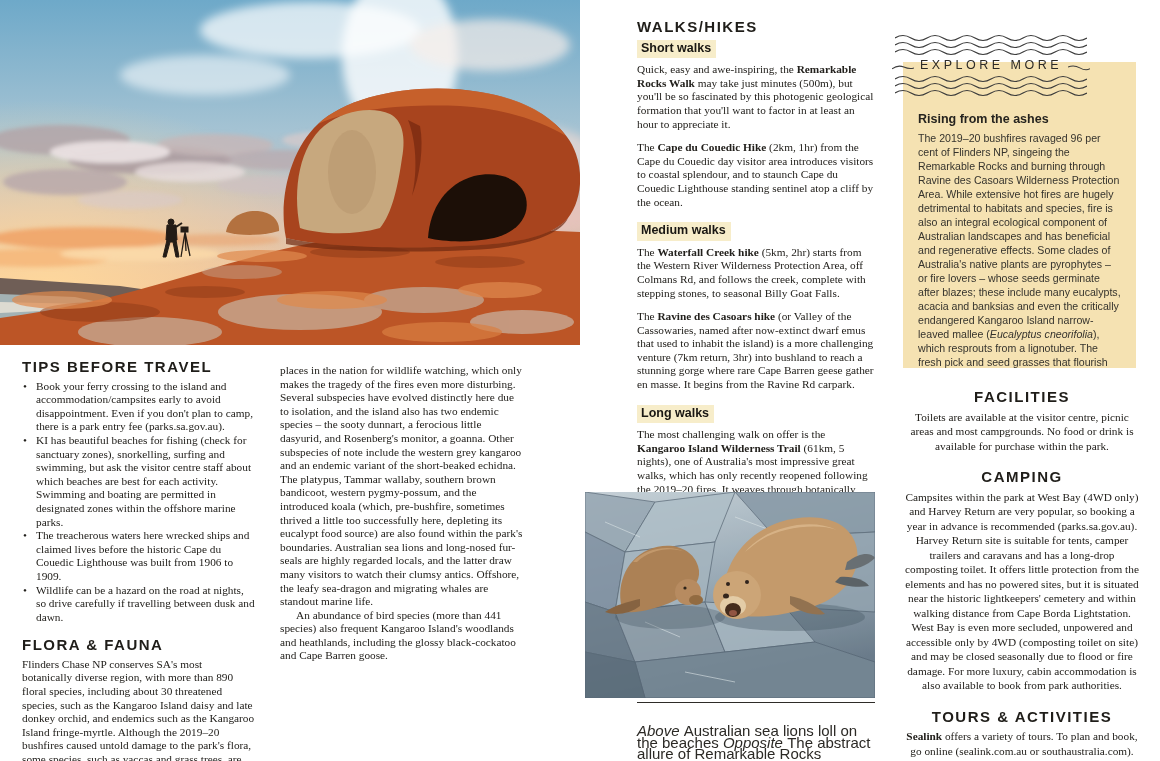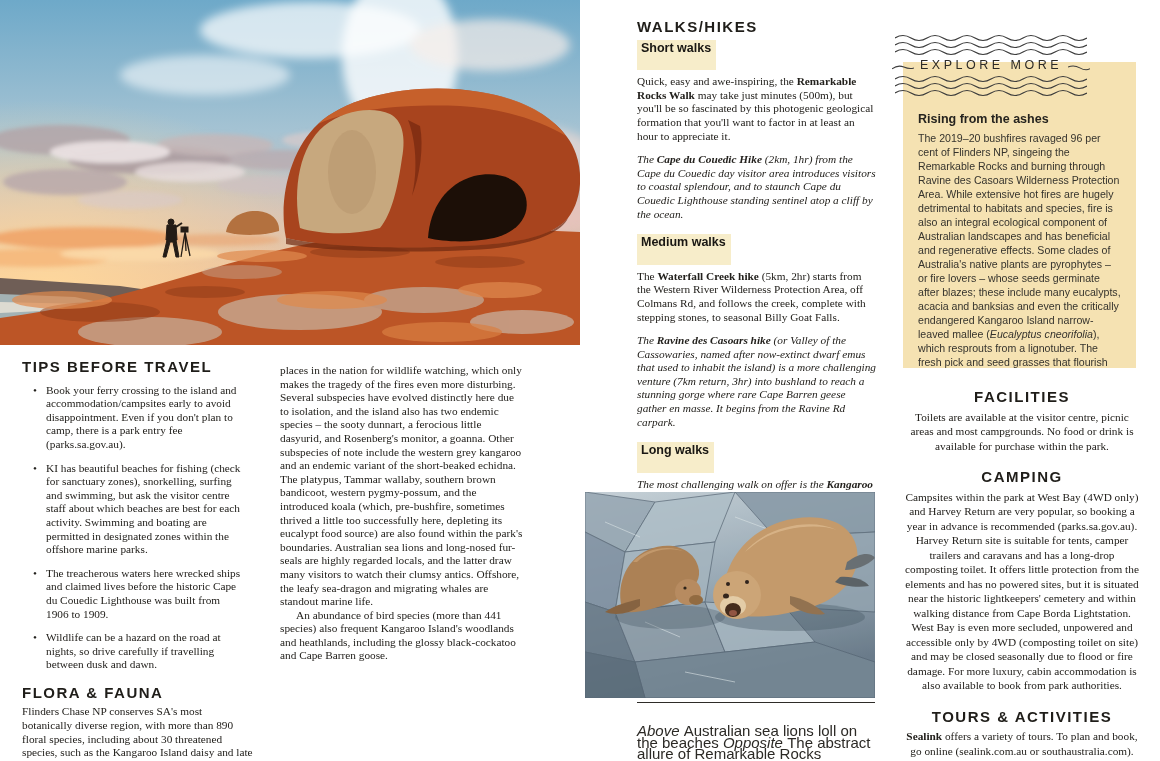--- a/index.html
+++ b/index.html
@@ -29,31 +29,31 @@
 
   .col1 { left:22px;  top:360px; width:233px; }
   .col2 { left:280px; top:364px; width:243px; }
   .col3 { left:637px; top:20px;  width:239px; }
   .col4 { left:903px; top:390px; width:238px; font-size:11.3px; line-height:14.5px; }
   .col4 .kicker { margin-bottom:5px; }
   .col4 .sect { margin-bottom:17px;text-align:center; }
   .col4 p { margin:0; }
 
   ul.tips { list-style:none; margin:0 0 14px 0; padding:0; }
-  ul.tips li { position:relative; padding-left:14px; margin:10px; }
+  ul.tips li { position:relative; padding-left:14px; margin:0; }
   ul.tips li::before { content:"•"; position:absolute; left:1px; top:0; }
 
   .walk-label {
     display:inline-block; font-family:"Liberation Sans", sans-serif;
     font-weight:bold; font-size:12.5px; color:#191713;
-    background:#f7edca; padding:2px 5px 15px 4px; margin:0 0 5px 0;
+    background:#f7edca; padding:2px 5px 3px 4px; margin:0 0 5px 0;
   }
   .walk-section { margin-bottom:13px; }
   .walk-section p { margin:0 0 10px 0; }
-  .walk-section p:last-child { margin-bottom:0;font-style:italic; }
+  .walk-section p:last-child { margin-bottom:0; }
 
   
   .explore-box {
     left:903px; top:62px; width:233px; height:306px;
     background:#f5e2b2; padding:50px 14px 0 15px; overflow:hidden;
   }
   .explore-box h3 {
     font-family:"Liberation Sans", sans-serif; font-size:12.5px;
     margin:0 0 5px 0; color:#25231e;
   }

